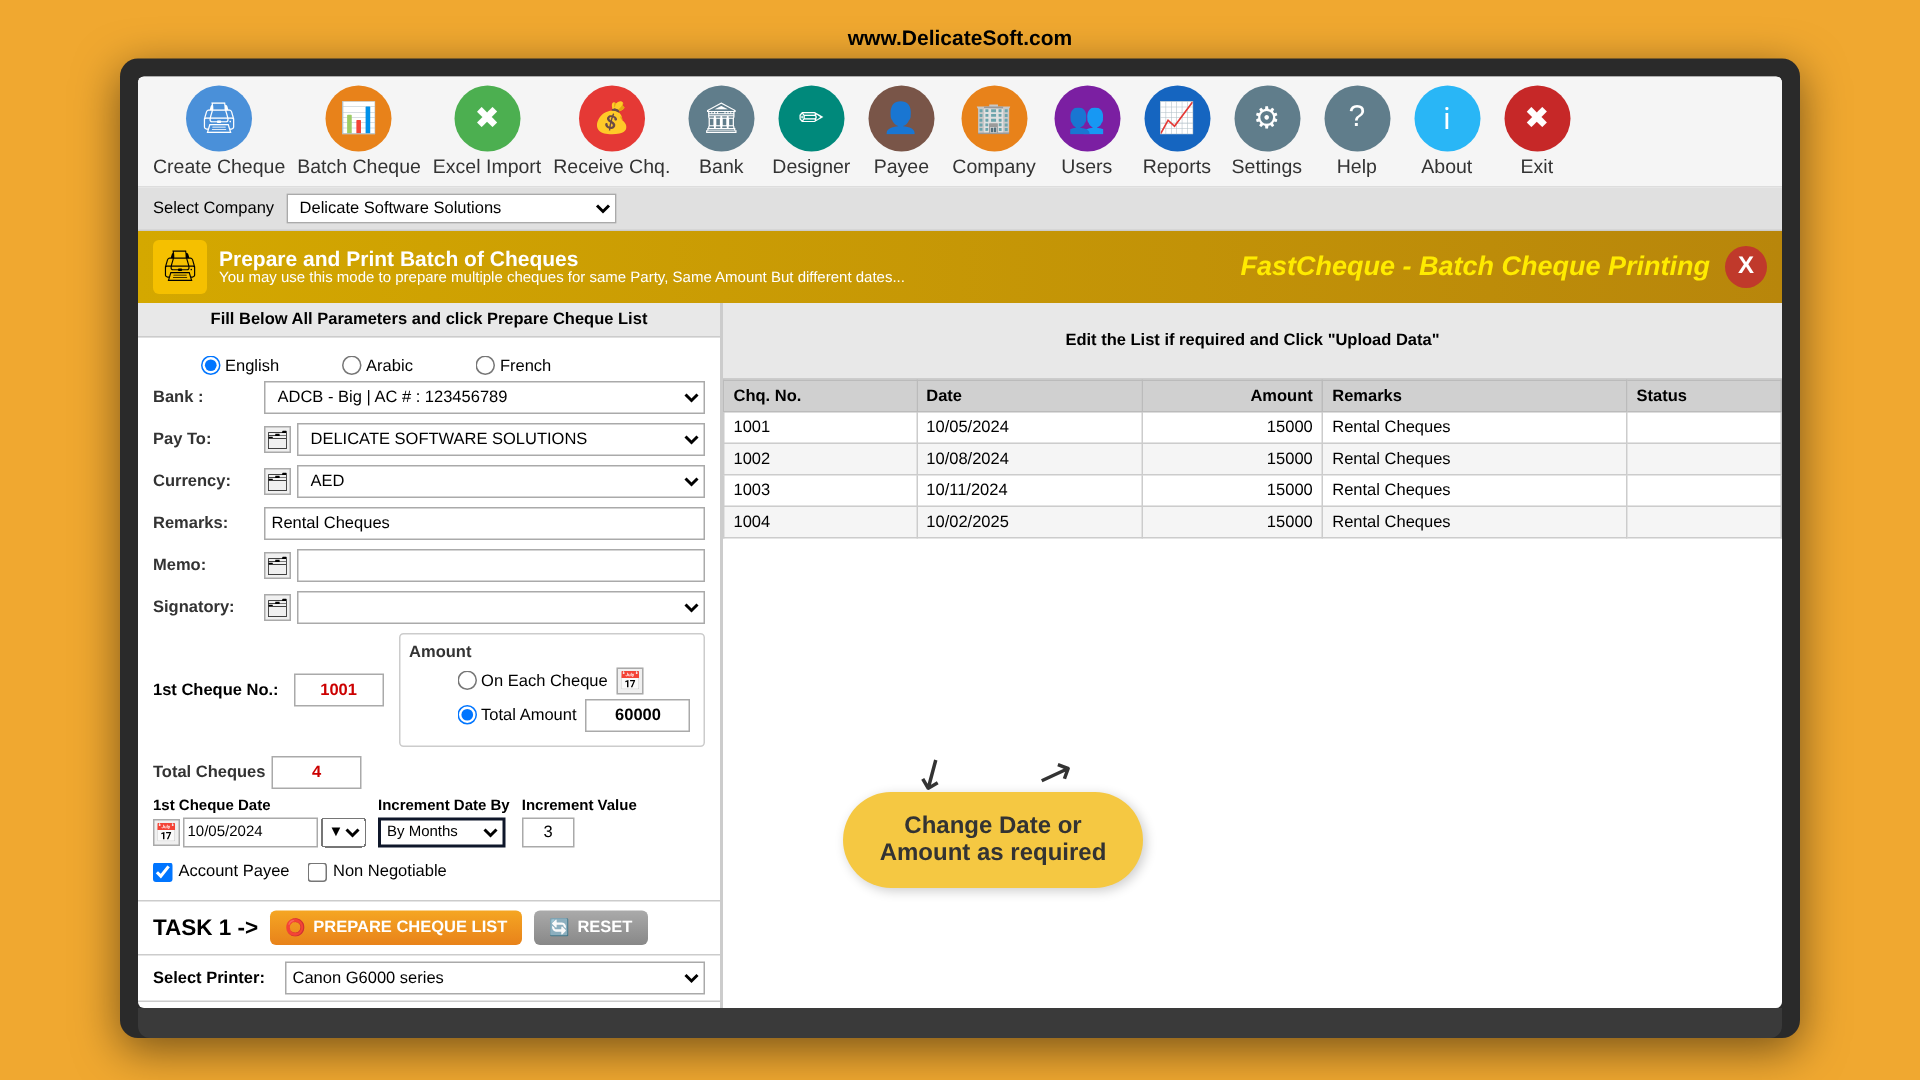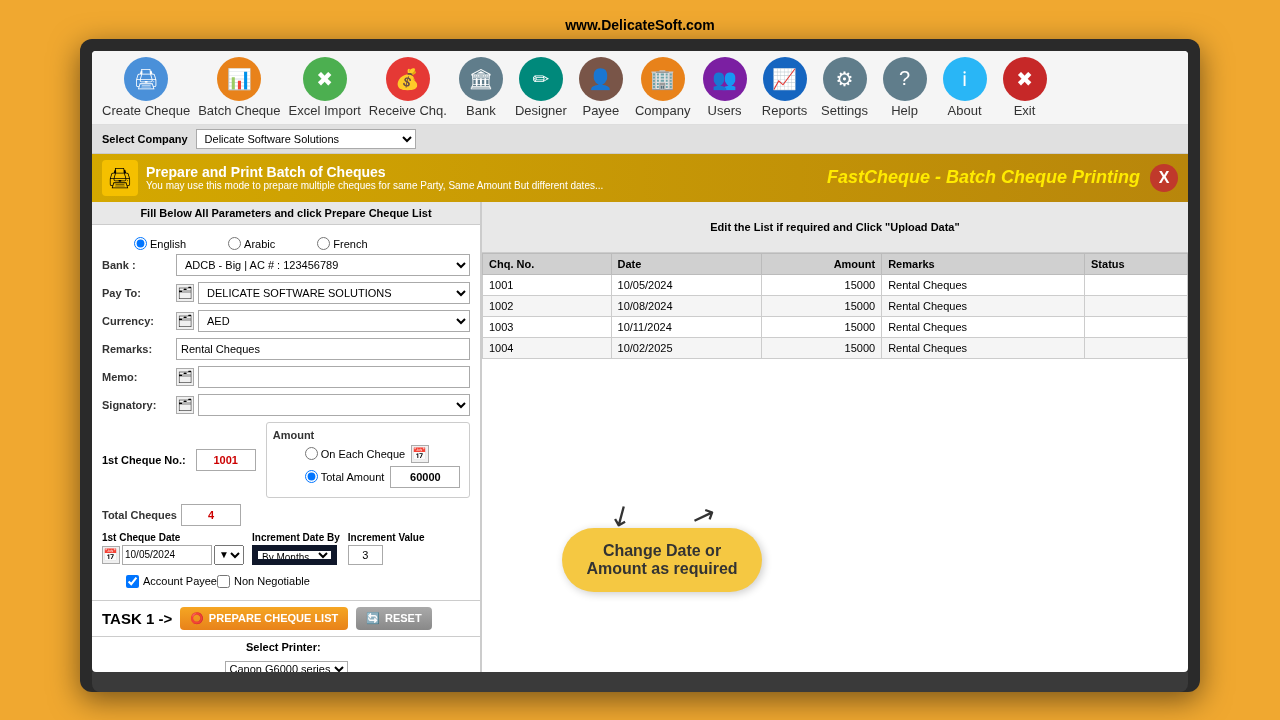--- a/index.html
+++ b/index.html
@@ -89,21 +89,21 @@
 
     
     .company-bar {
       background: #e0e0e0;
       padding: 4px 10px;
       display: flex;
       align-items: center;
       gap: 8px;
       border-bottom: 1px solid #ccc;
     }
-    .company-bar label { font-size: 11px; font-weight: bold; }
+    .company-bar label { font-size: 11px; font-weight: normal; }
     .company-select {
       padding: 2px 4px;
       font-size: 11px;
       border: 1px solid #aaa;
       background: #fff;
       width: 220px;
     }
 
     
     .header-bar {
@@ -292,37 +292,37 @@
       padding: 2px;
       font-size: 10px;
     }
     .increment-group {
       display: flex;
       flex-direction: column;
       gap: 2px;
     }
     .increment-select {
       height: 20px;
-      border: 6px solid #0f172a;
+      border: 2px solid #0f172a;
       font-size: 10px;
       background: #fff;
       width: 85px;
     }
     .increment-value {
       width: 35px;
       height: 20px;
       border: 1px solid #aaa;
       text-align: center;
       font-size: 11px;
     }
     .checkbox-row {
       display: flex;
       align-items: center;
+      gap: 12px;
       padding: 4px 0;
-      margin-left: 24px;
     }
     .check-label {
       display: flex;
       align-items: center;
       gap: 4px;
       font-size: 11px;
     }
 
     
     .task-row {
@@ -357,21 +357,20 @@
       color: #fff;
     }
 
     
     .printer-row {
       display: flex;
       align-items: center;
       gap: 8px;
       padding: 4px 10px;
       border-top: 1px solid #ccc;
-      flex-direction: column;
     }
     .printer-label { font-size: 11px; font-weight: bold; min-width: 80px; }
     .printer-select {
       flex: 1;
       height: 22px;
       border: 1px solid #aaa;
       font-size: 11px;
       background: #fff;
     }
 

